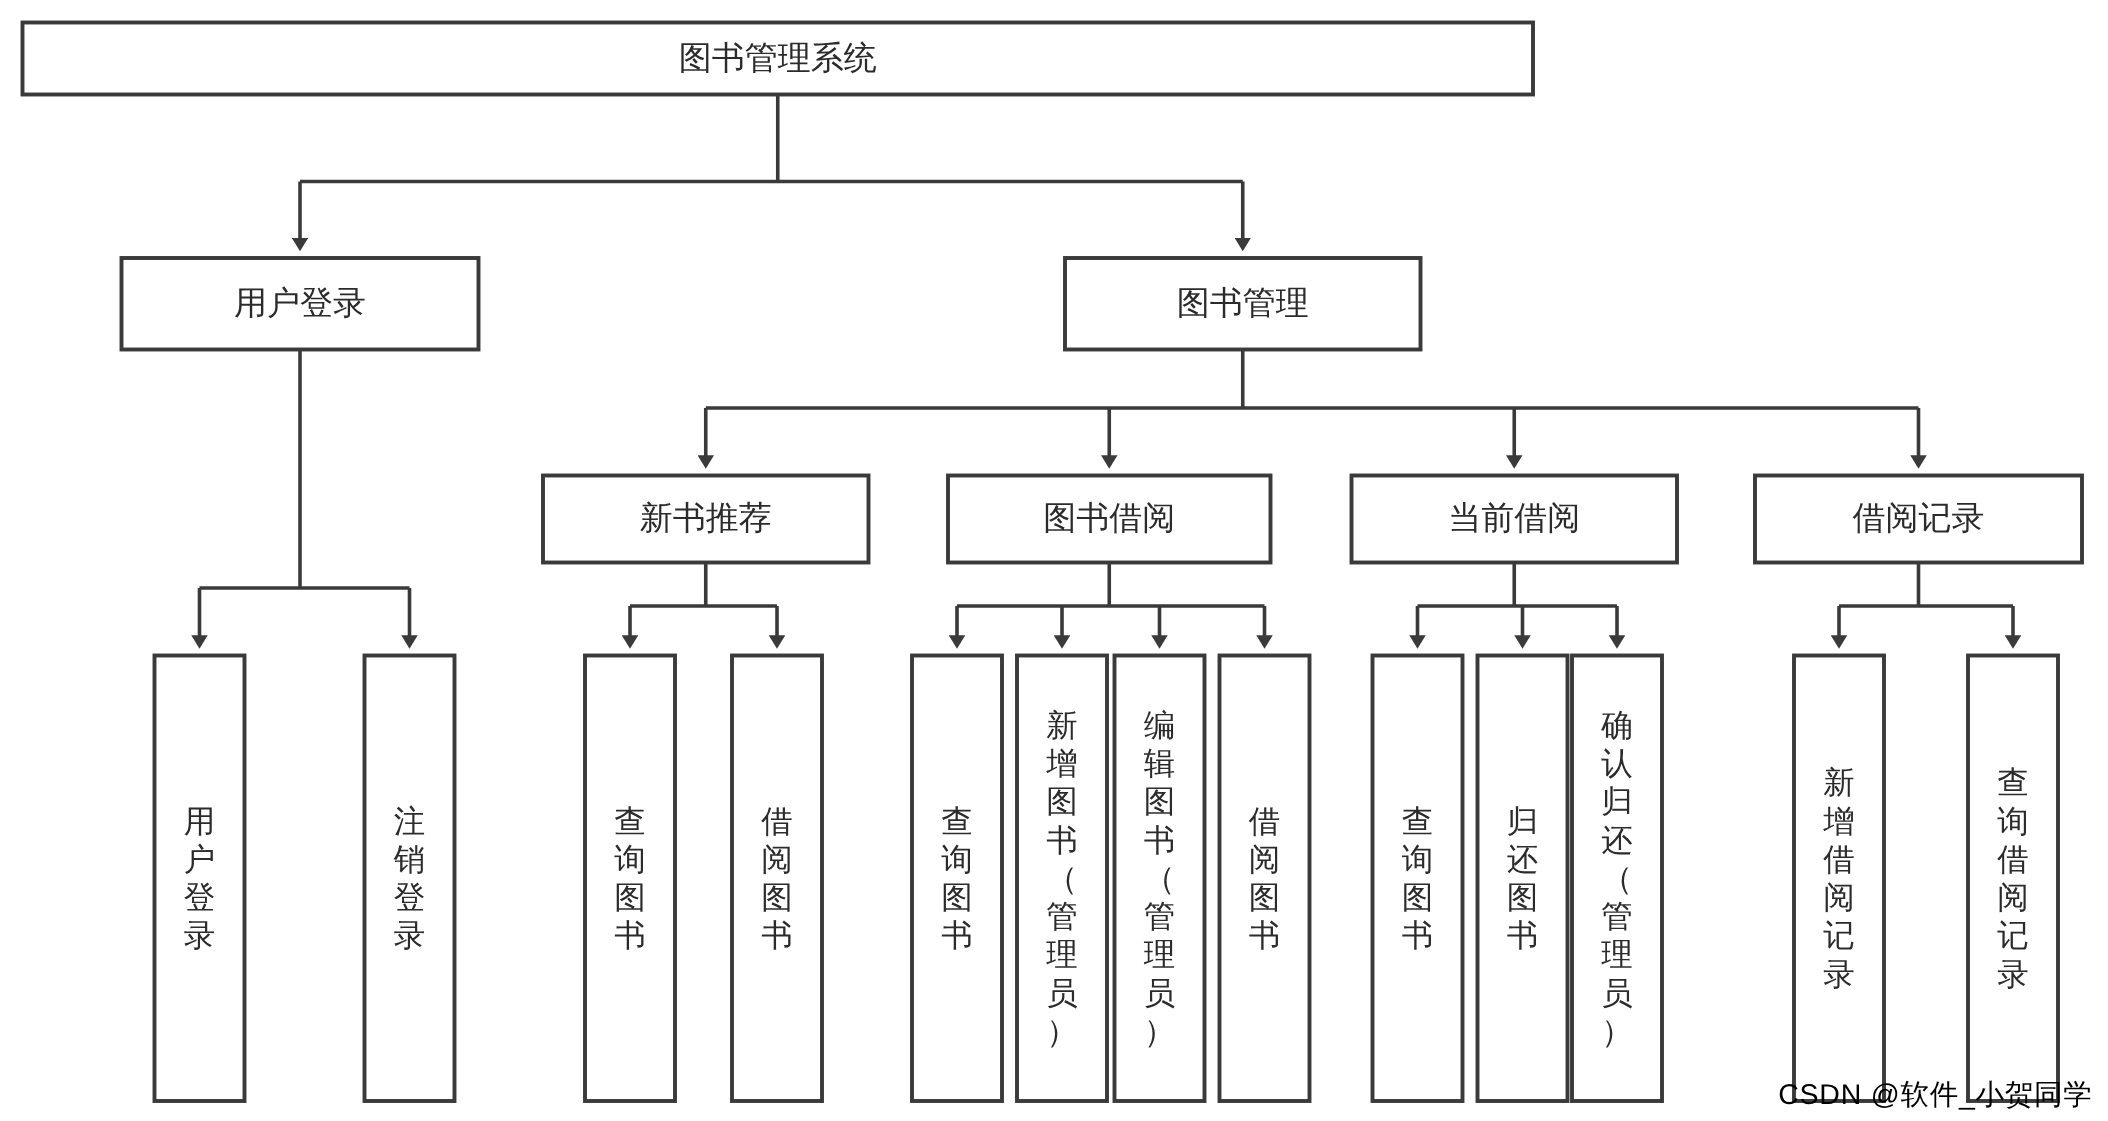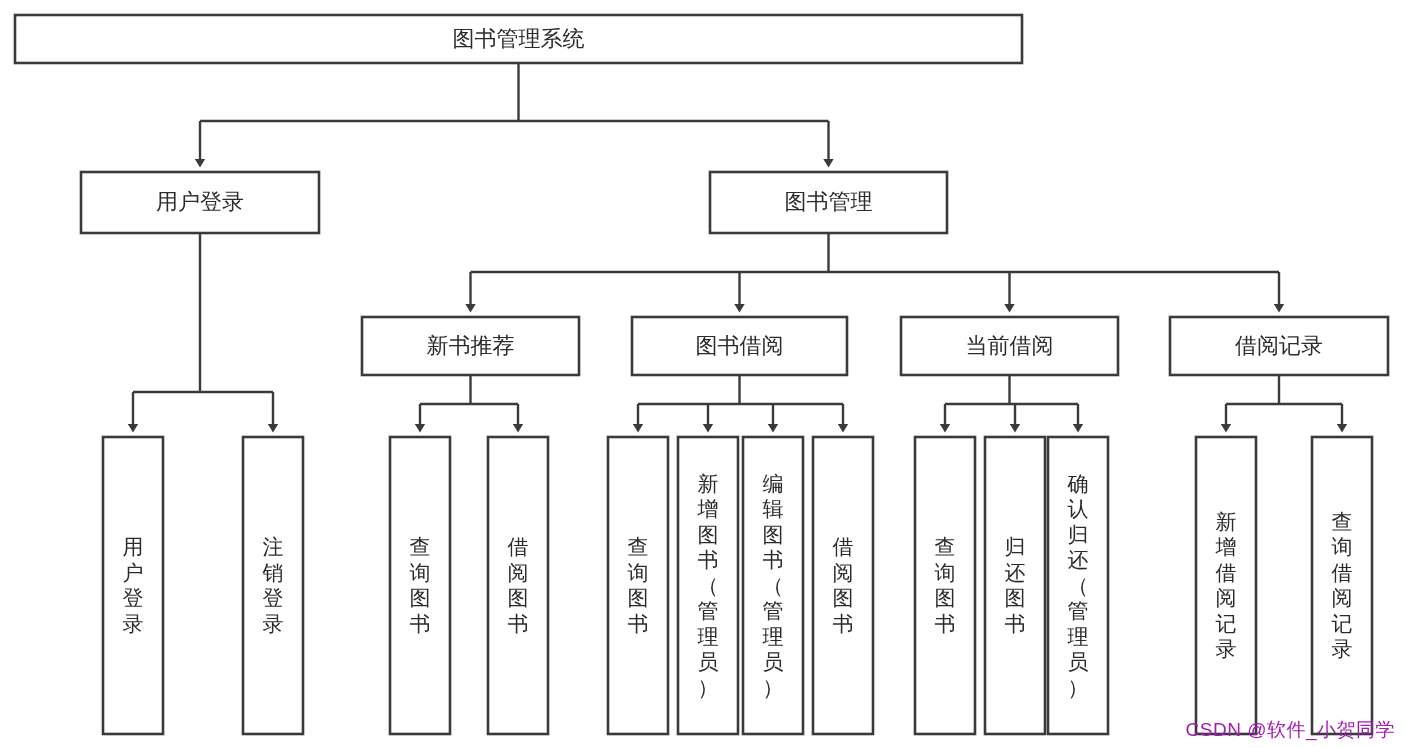--- a/index.html
+++ b/index.html
@@ -54,21 +54,21 @@
   .node-label-vert {
     fill: #2b2b2b;
     font-family: "Liberation Sans", "DejaVu Sans", sans-serif;
     font-size: 21px;
     text-anchor: middle;
   }
   .watermark {
     position: absolute;
     right: 10px;
     bottom: 4px;
-    color: #a21caf;
+    color: #000000;
     font-size: 19px;
     font-family: "Liberation Sans", "DejaVu Sans", sans-serif;
     white-space: nowrap;
     letter-spacing: 0.5px;
     user-select: none;
   }
 </style>
 </head>
 <body>
 

